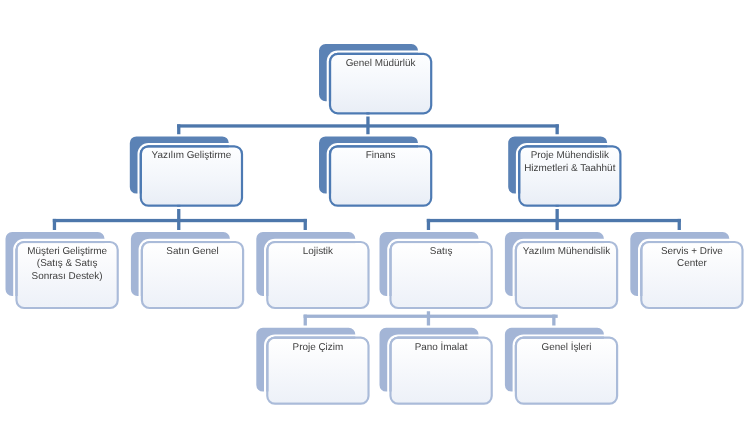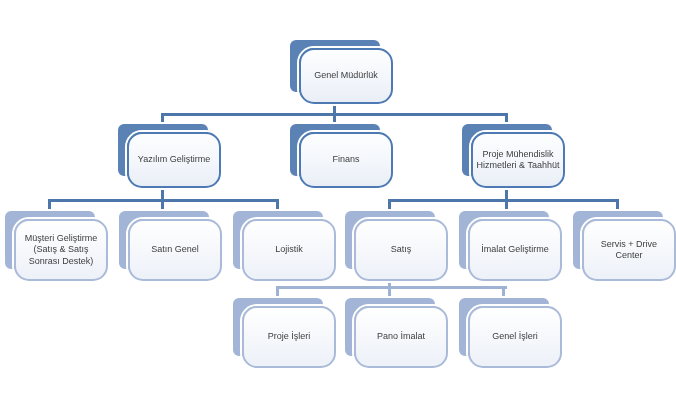--- a/index.html
+++ b/index.html
@@ -14,24 +14,24 @@
   .conn.dark  { background:#4d77ab; }
   .conn.light { background:#9fb2d3; }
   
   .node { position:absolute; }
   .node .back, .node .front {
     position:absolute; box-sizing:border-box; width:94px; border-radius:8px;
   }
   .node .back { left:0; top:0; border:2px solid #ffffff; }
   .node .front {
     left:11px; top:10px;
-    display:flex; align-items:center; justify-content:center;
+    display:flex; justify-content:center;
     text-align:center; padding:2px 3px;
     box-shadow:0 0 0 2px #ffffff;
-    color:#3d3d3d; font-size:9px; line-height:1.25;border-radius:15px;
+    color:#3d3d3d; font-size:9px; line-height:1.25;
   }
   .node.sm .back, .node.sm .front { height:56px; }
   .node.md .back, .node.md .front { height:62px; }
   .node.dark .back  { background:#5b82b5; }
   .node.dark .front {
     border:2px solid #4d7ab3;
     background:linear-gradient(180deg,#fdfeff 0%,#f3f6fb 55%,#e9eef6 100%);
   }
   .node.light .back  { background:#a3b5d6; }
   .node.light .front {
@@ -110,34 +110,34 @@
   </div>
   <div class="node light md" style="left:343px; top:209px;">
     <div class="back"></div>
     <div class="front">
       <span>Satış</span>
     </div>
   </div>
   <div class="node light md" style="left:457px; top:209px;">
     <div class="back"></div>
     <div class="front">
-      <span>İmalat Geliştirme</span>
+      <span>Yazılım Mühendislik</span>
     </div>
   </div>
   <div class="node light md" style="left:571px; top:209px;">
     <div class="back"></div>
     <div class="front">
       <span>Servis + Drive Center</span>
     </div>
   </div>
 
   <div class="node light md" style="left:231px; top:296px;">
     <div class="back"></div>
     <div class="front">
-      <span>Proje İşleri</span>
+      <span>Proje Çizim</span>
     </div>
   </div>
   <div class="node light md" style="left:343px; top:296px;">
     <div class="back"></div>
     <div class="front">
       <span>Pano İmalat</span>
     </div>
   </div>
   <div class="node light md" style="left:457px; top:296px;">
     <div class="back"></div>

